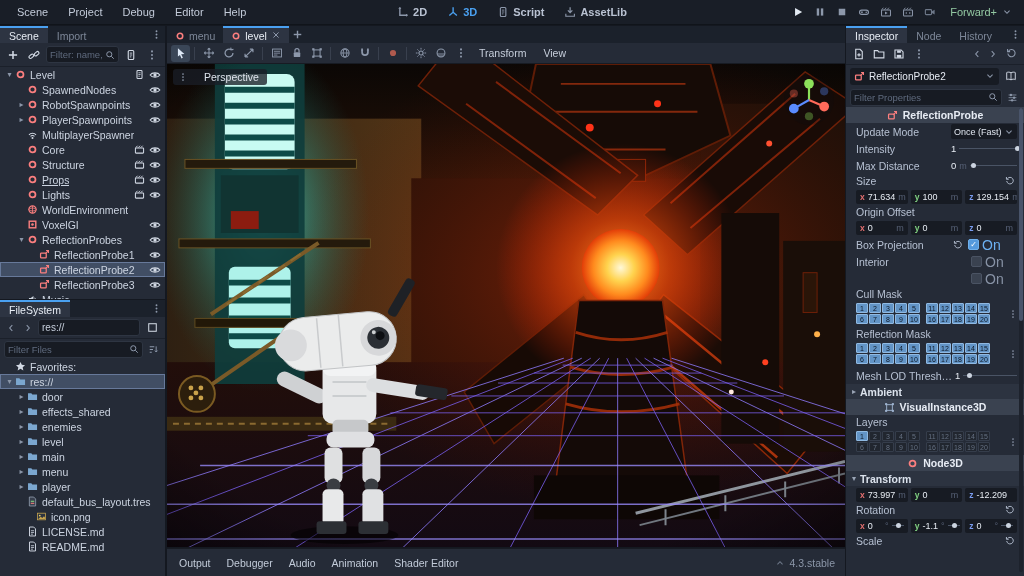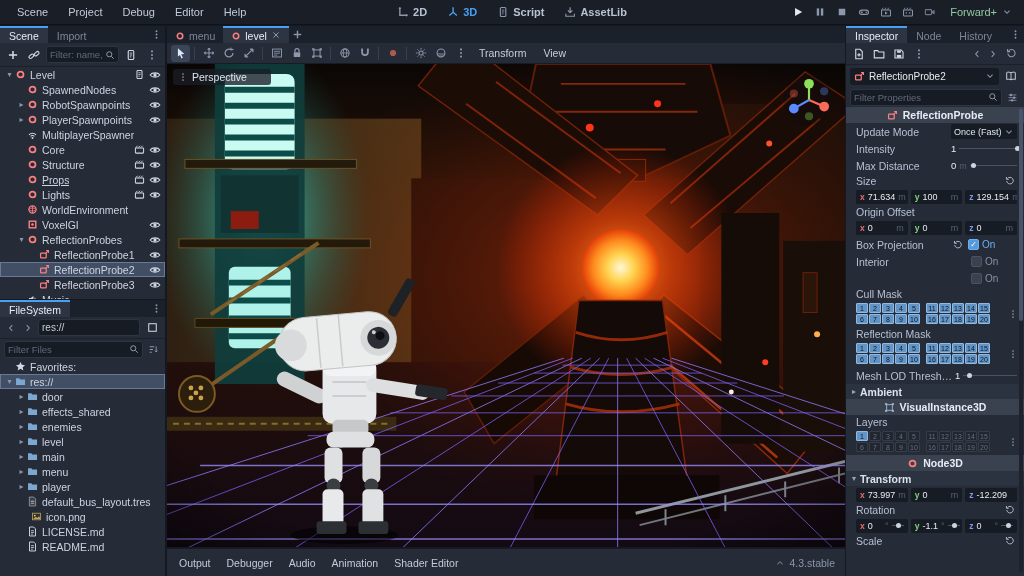--- a/index.html
+++ b/index.html
@@ -55,21 +55,21 @@
 .vtab{display:flex;align-items:center;gap:4px;padding:0 8px;font-size:10.5px;color:#7d8798;border-top:2px solid transparent;}
 .vtab.active{background:var(--bg3);color:#e8edf4;border-top-color:var(--accent);}
 #vp-toolbar{height:21px;background:var(--bg2);display:flex;align-items:center;gap:1px;padding:0 4px;border-bottom:1px solid #171b23;}
 .vpt-btn{width:19px;height:17px;display:flex;align-items:center;justify-content:center;border-radius:3px;}
 .vpt-btn.active{background:#3a4657;}
 .vpt-btn.active .icon{color:#dfeaf8;}
 .vpt-sep{width:1px;height:13px;background:#39404e;margin:0 3px;}
 .vpt-menu{padding:1px 8px;font-size:10.5px;color:#c6cedb;}
 #viewport{position:absolute;left:0;right:0;top:38px;bottom:29px;background:#000;overflow:hidden;}
 #viewport svg.scene{display:block;width:100%;height:100%;}
-#persp-btn{position:absolute;left:6px;top:5px;display:flex;align-items:center;gap:4px;background:rgba(26,30,38,.78);border-radius:3px;padding:2px 24px 2px 5px;font-size:10.5px;color:#dde3ec;}
+#persp-btn{position:absolute;left:6px;top:5px;display:flex;align-items:center;gap:16px;background:rgba(26,30,38,.78);border-radius:3px;padding:2px 8px 2px 5px;font-size:10.5px;color:#dde3ec;}
 #gizmo{position:absolute;right:10px;top:10px;width:52px;height:52px;}
 #bbar{position:absolute;left:0;right:0;bottom:0;height:28px;background:var(--bg2);display:flex;align-items:center;border-top:1px solid #171b23;padding:0 4px;}
 .bitem{padding:3px 8px;font-size:10.5px;color:#c2cbd9;border-radius:3px;}
 #bbar .spacer{flex:1}
 #version{display:flex;align-items:center;gap:4px;color:#8b96a8;font-size:10.5px;padding-right:6px;}
 
 #inspector{position:absolute;right:0;top:26px;width:178px;bottom:0;background:var(--bg2);overflow:hidden;}
 #insp-toolbar{height:22px;display:flex;align-items:center;gap:2px;padding:0 4px;border-bottom:1px solid #1b202a;}
 #insp-toolbar .spacer{flex:1}
 .noderow{height:22px;display:flex;align-items:center;gap:3px;padding:0 4px;}
@@ -83,21 +83,21 @@
 .plabel{color:#b6c0d2;flex:1;overflow:hidden;white-space:nowrap;text-overflow:ellipsis;}
 .pctrl{width:66px;display:flex;align-items:center;gap:3px;flex:none;}
 .dd{flex:1;display:flex;align-items:center;background:var(--field);border-radius:2px;height:15px;padding:0 3px;font-size:9px;color:#dfe5ee;white-space:nowrap;}
 .dd .ddl{flex:1;overflow:hidden;}
 .sline{flex:1;height:1px;background:#4a5465;position:relative;}
 .sdot{position:absolute;top:-2px;width:5px;height:5px;border-radius:50%;background:#ccd4e0;}
 .sval{color:#e7ecf3;font-size:9.5px;}
 .sunit{color:#566075;font-size:9px;}
 .cb{width:11px;height:11px;border-radius:2px;background:#3a4250;border:1px solid #4a5363;display:flex;align-items:center;justify-content:center;font-size:8px;color:#fff;flex:none;}
 .cb.checked{background:#559add;border-color:#6fb0ec;}
-.ontext{font-size:10px;color:var(--dim);}
+.ontext{font-size:14px;color:var(--dim);}
 .ontext.on{color:#6cb1f2;}
 .vrow{display:flex;gap:3px;padding:0 7px 0 10px;height:17px;align-items:center;}
 .nf{flex:1;display:flex;align-items:center;gap:3px;background:var(--field);border-radius:2px;padding:0 4px;height:14px;font-size:9px;overflow:hidden;white-space:nowrap;min-width:0;}
 .nf .v{color:#e7ecf3;}
 .nf .u{margin-left:auto;color:#566075;}
 .ax{font-size:8.5px;font-weight:bold;}
 .ax.x{color:#e36f6f}.ax.y{color:#81d181}.ax.z{color:#7a9cf0}
 .lrow{display:flex;align-items:center;height:14px;padding:0 7px 0 10px;font-size:10.5px;}
 .maskblock{display:flex;align-items:center;padding:2px 5px 3px 10px;gap:3px;}
 .mgrid{display:flex;flex-direction:column;gap:1px;flex:1;}
@@ -771,21 +771,21 @@
             <span class="icon i11 ">
               <svg viewBox="0 0 14 14">
                 <path d="M3,1.3h5.5l2.5,2.5v8.9H3Z" fill="#39404e" stroke="#98a3b5" stroke-width="1"></path>
                 <rect x="4.8" y="6" width="4.4" height="1.5" fill="#7ec87e"></rect>
                 <rect x="4.8" y="8.6" width="4.4" height="1.5" fill="#e07878"></rect>
               </svg>
             </span>
             <span class="lbl">default_bus_layout.tres</span>
             <span class="sp"></span>
           </div>
-          <div class="trow" style="padding-left: 0; margin-left: 20px;">
+          <div class="trow" style="padding-left: 25px;">
             <span class="exp"></span>
             <span class="icon i11 ">
               <svg viewBox="0 0 14 14">
                 <rect x="1.8" y="2.8" width="10.4" height="8.4" fill="#2c3340" stroke="#caa64e" stroke-width="1"></rect>
                 <circle cx="4.8" cy="5.8" r="1.1" fill="#ecd26a"></circle>
                 <path d="M2.8,10.2 6,7.2 8,8.8 10.2,6.8 11.4,8.4v1.8H2.8Z" fill="#caa64e"></path>
               </svg>
             </span>
             <span class="lbl">icon.png</span>
             <span class="sp"></span>

